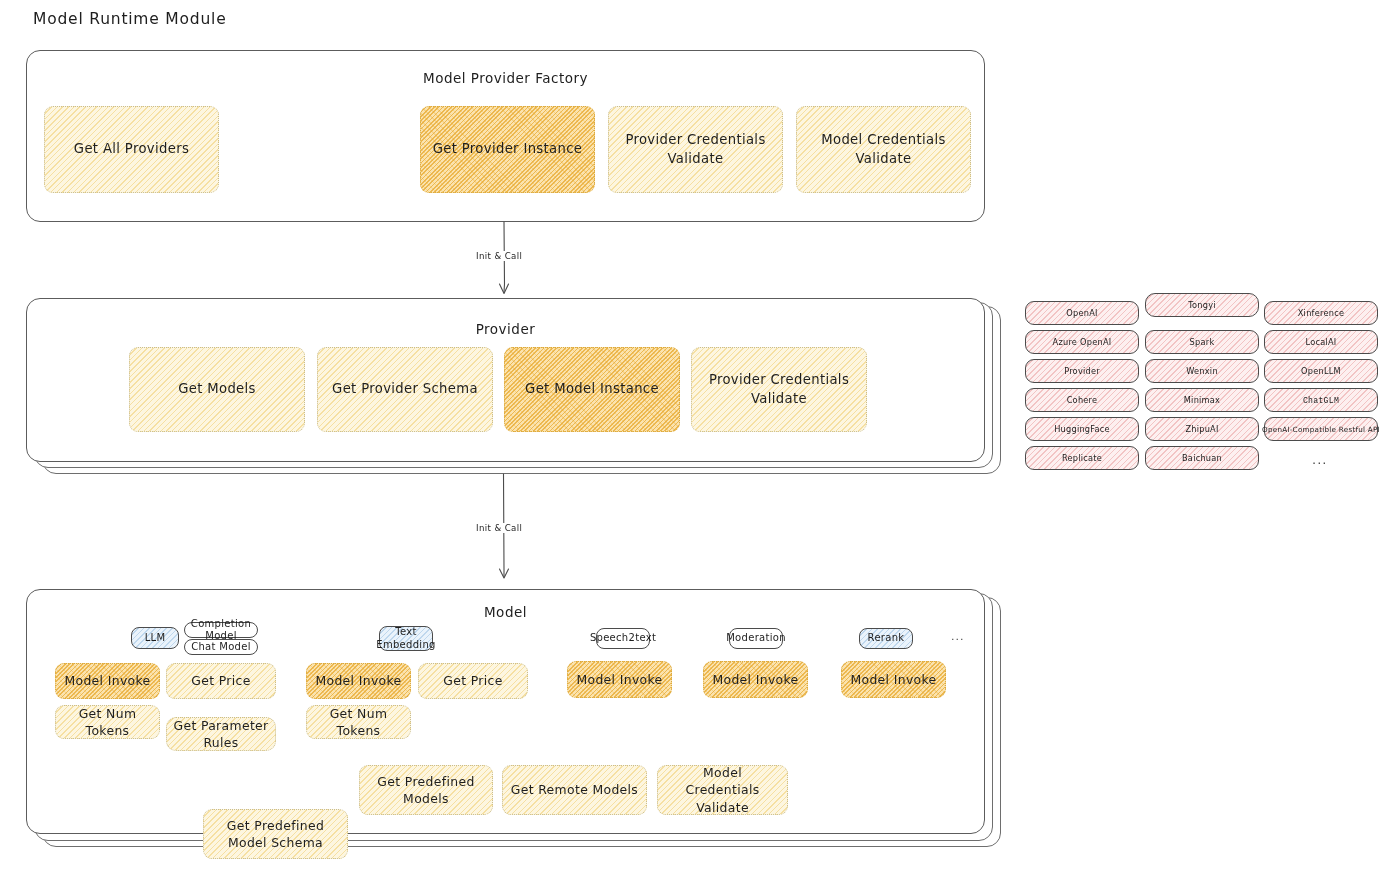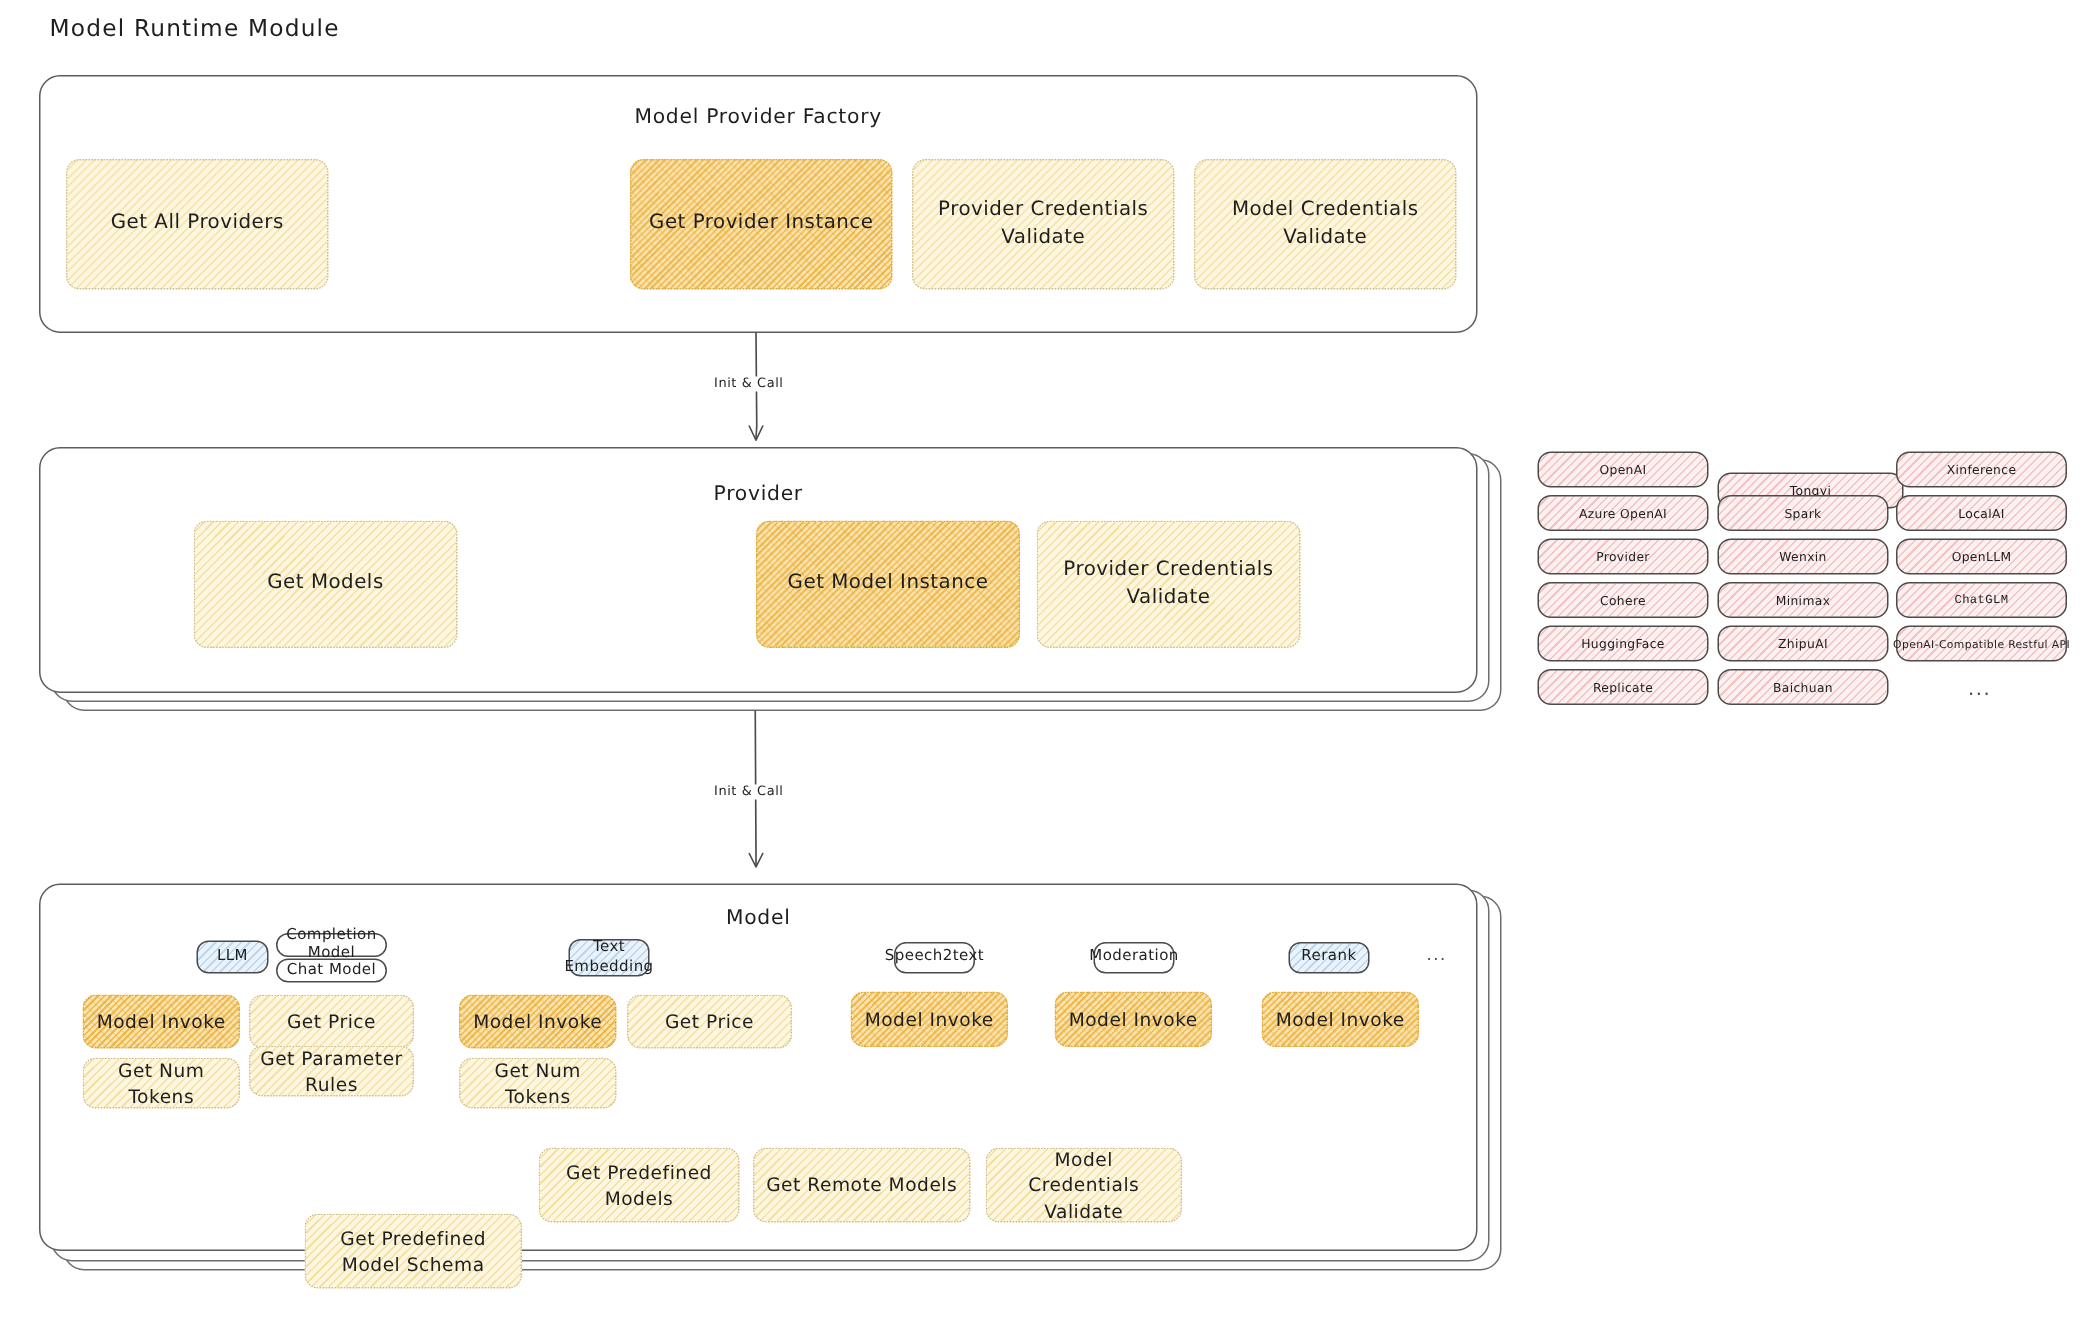--- a/index.html
+++ b/index.html
@@ -163,31 +163,32 @@
     <path d="M5.5,62 L10,71.5 L14.5,62" stroke="#4b4b4b" stroke-width="1.1" fill="none" stroke-linecap="round" stroke-linejoin="round"></path>
   </svg>
   <div class="arrow-label" style="left:473px;top:251px;">Init &amp; Call</div>
 
   <div class="stack-layer" style="left:42px;top:306px;width:959px;height:168px;"></div>
   <div class="stack-layer" style="left:34px;top:302px;width:959px;height:166px;z-index:2;"></div>
   <div class="sketch-box stack-front" style="left:26px;top:298px;width:959px;height:164px;"></div>
   <div class="group-title" style="left:26px;top:321px;width:959px;z-index:5;">Provider</div>
 
   <div class="node big" style="left:129px;top:347px;width:176px;height:85px;">Get Models</div>
+  <div class="node big" style="left:317px;top:347px;width:176px;height:85px;">Get Provider Schema</div>
   <div class="node big hl" style="left:504px;top:347px;width:176px;height:85px;">Get Model Instance</div>
   <div class="node big" style="left:691px;top:347px;width:176px;height:85px;">Provider Credentials Validate</div>
 
   <div class="chip" style="left:1025px;top:301px;width:114px;height:24px;">OpenAI</div>
   <div class="chip" style="left:1025px;top:330px;width:114px;height:24px;">Azure OpenAI</div>
   <div class="chip" style="left:1025px;top:359px;width:114px;height:24px;">Provider</div>
   <div class="chip" style="left:1025px;top:388px;width:114px;height:24px;">Cohere</div>
   <div class="chip" style="left:1025px;top:417px;width:114px;height:24px;">HuggingFace</div>
   <div class="chip" style="left:1025px;top:446px;width:114px;height:24px;">Replicate</div>
 
-  <div class="chip" style="left:1145px;top:315px;width:124px;height:24px;">Tongyi</div>
+  <div class="chip" style="left:1145px;top:293px;width:114px;height:24px;border-radius:10px;">Tongyi</div>
   <div class="chip" style="left:1145px;top:330px;width:114px;height:24px;">Spark</div>
   <div class="chip" style="left:1145px;top:359px;width:114px;height:24px;">Wenxin</div>
   <div class="chip" style="left:1145px;top:388px;width:114px;height:24px;">Minimax</div>
   <div class="chip" style="left:1145px;top:417px;width:114px;height:24px;">ZhipuAI</div>
   <div class="chip" style="left:1145px;top:446px;width:114px;height:24px;">Baichuan</div>
 
   <div class="chip" style="left:1264px;top:301px;width:114px;height:24px;">Xinference</div>
   <div class="chip" style="left:1264px;top:330px;width:114px;height:24px;">LocalAI</div>
   <div class="chip" style="left:1264px;top:359px;width:114px;height:24px;">OpenLLM</div>
   <div class="chip" style="left:1264px;top:388px;width:114px;height:24px;font-family:Liberation Mono, monospace;">ChatGLM</div>
@@ -205,21 +206,21 @@
   <div class="sketch-box stack-front" style="left:26px;top:589px;width:959px;height:245px;"></div>
   <div class="group-title" style="left:26px;top:604px;width:959px;z-index:5;">Model</div>
 
   <div class="badge blue" style="left:131px;top:627px;width:48px;height:22px;">LLM</div>
   <div class="badge" style="left:184px;top:622px;width:74px;height:16px;">Completion Model</div>
   <div class="badge" style="left:184px;top:639px;width:74px;height:16px;">Chat Model</div>
 
   <div class="node hl" style="left:55px;top:663px;width:105px;height:36px;">Model Invoke</div>
   <div class="node" style="left:166px;top:663px;width:110px;height:36px;">Get Price</div>
   <div class="node" style="left:55px;top:705px;width:105px;height:34px;">Get Num Tokens</div>
-  <div class="node" style="left:166px;top:697px;width:110px;height:34px;">Get Parameter Rules</div>
+  <div class="node" style="left:166px;top:717px;width:110px;height:34px;border-radius:10px;">Get Parameter Rules</div>
 
   <div class="badge blue" style="left:379px;top:626px;width:54px;height:25px;">Text Embedding</div>
 
   <div class="node hl" style="left:306px;top:663px;width:105px;height:36px;">Model Invoke</div>
   <div class="node" style="left:418px;top:663px;width:110px;height:36px;">Get Price</div>
   <div class="node" style="left:306px;top:705px;width:105px;height:34px;">Get Num Tokens</div>
 
   <div class="badge" style="left:596px;top:628px;width:54px;height:21px;">Speech2text</div>
   <div class="node hl" style="left:567px;top:661px;width:105px;height:37px;">Model Invoke</div>
 

